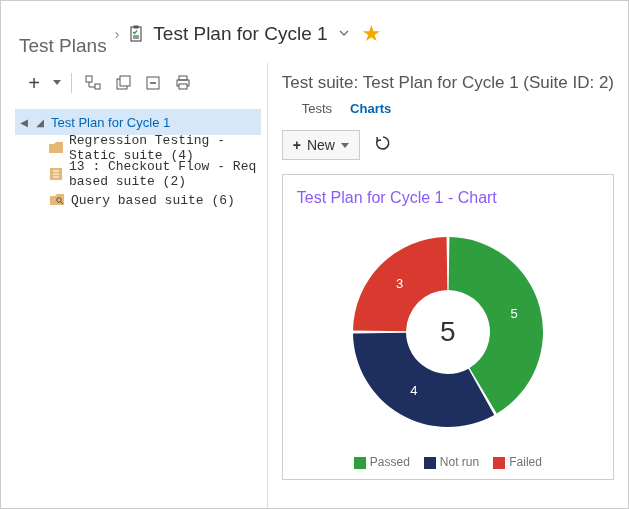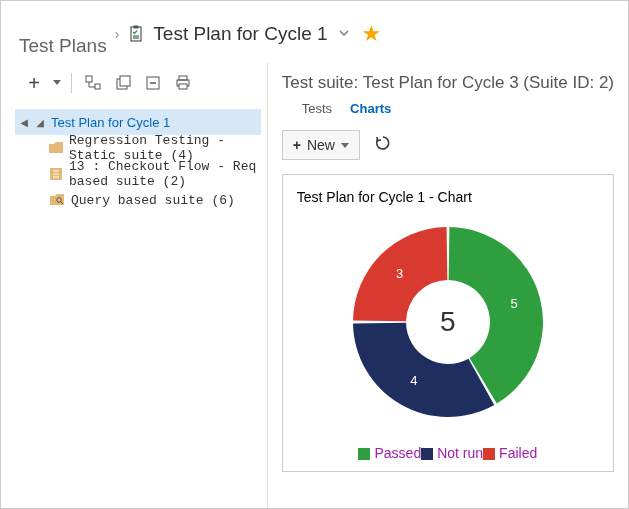--- a/index.html
+++ b/index.html
@@ -102,41 +102,41 @@
     cursor:pointer;
   }
   .newbtn .plus { font-weight:bold; color:#333;}
   .newbtn .caret { color:#666; font-size:11px;}
   .refresh { font-size:18px; color:#333; cursor:pointer;}
   .card {
     border:1px solid #ccc;
     padding: 14px 14px 10px 14px;
   }
   .card-title {
-    font-size: 14px;
-    color:#000000;
-    margin-bottom: 12px;
+    font-size: 16px;
+    color:#8b5cf6;
+    margin-bottom: 20px;
   }
   .chart-wrap {
     display:flex; justify-content:center;
     position:relative;
   }
   .chart-wrap svg { overflow:visible; }
   .center-num {
     position:absolute;
     left:50%; top:50%;
     transform:translate(-50%,-50%);
     font-size:28px;
     color:#333;
   }
   .legend {
-    display:flex; justify-content:center; 
+    display:flex; justify-content:center; gap:14px;
     margin-top: 18px;
-    font-size:14px;
-    color:#a21caf;
+    font-size:12px;
+    color:#737373;
   }
   .legend span.sw {
     display:inline-block; width:12px; height:12px; vertical-align:middle;
     margin-right:4px;
   }
   .suite-icon-rect { fill:#e6b877; }
 </style>
 </head>
 <body>
 
@@ -233,21 +233,21 @@
               <circle cx="9" cy="6" r="2.3" fill="none" stroke="#555" stroke-width="1"></circle>
               <line x1="11" y1="8" x2="13" y2="10" stroke="#555" stroke-width="1"></line>
             </svg>
         </span>
         <span>Query based suite (6)</span>
       </div>
     </div>
   </div>
 
   <div class="right">
-    <div class="suite-title">Test suite: Test Plan for Cycle 3 (Suite ID: 2)</div>
+    <div class="suite-title">Test suite: Test Plan for Cycle 1 (Suite ID: 2)</div>
 
     <div class="tabs">
       <div class="tab">Tests</div>
       <div class="tab active">Charts</div>
     </div>
 
     <div class="actionbar">
       <div class="newbtn">
         <span class="plus">+</span>
         <span>New</span>

